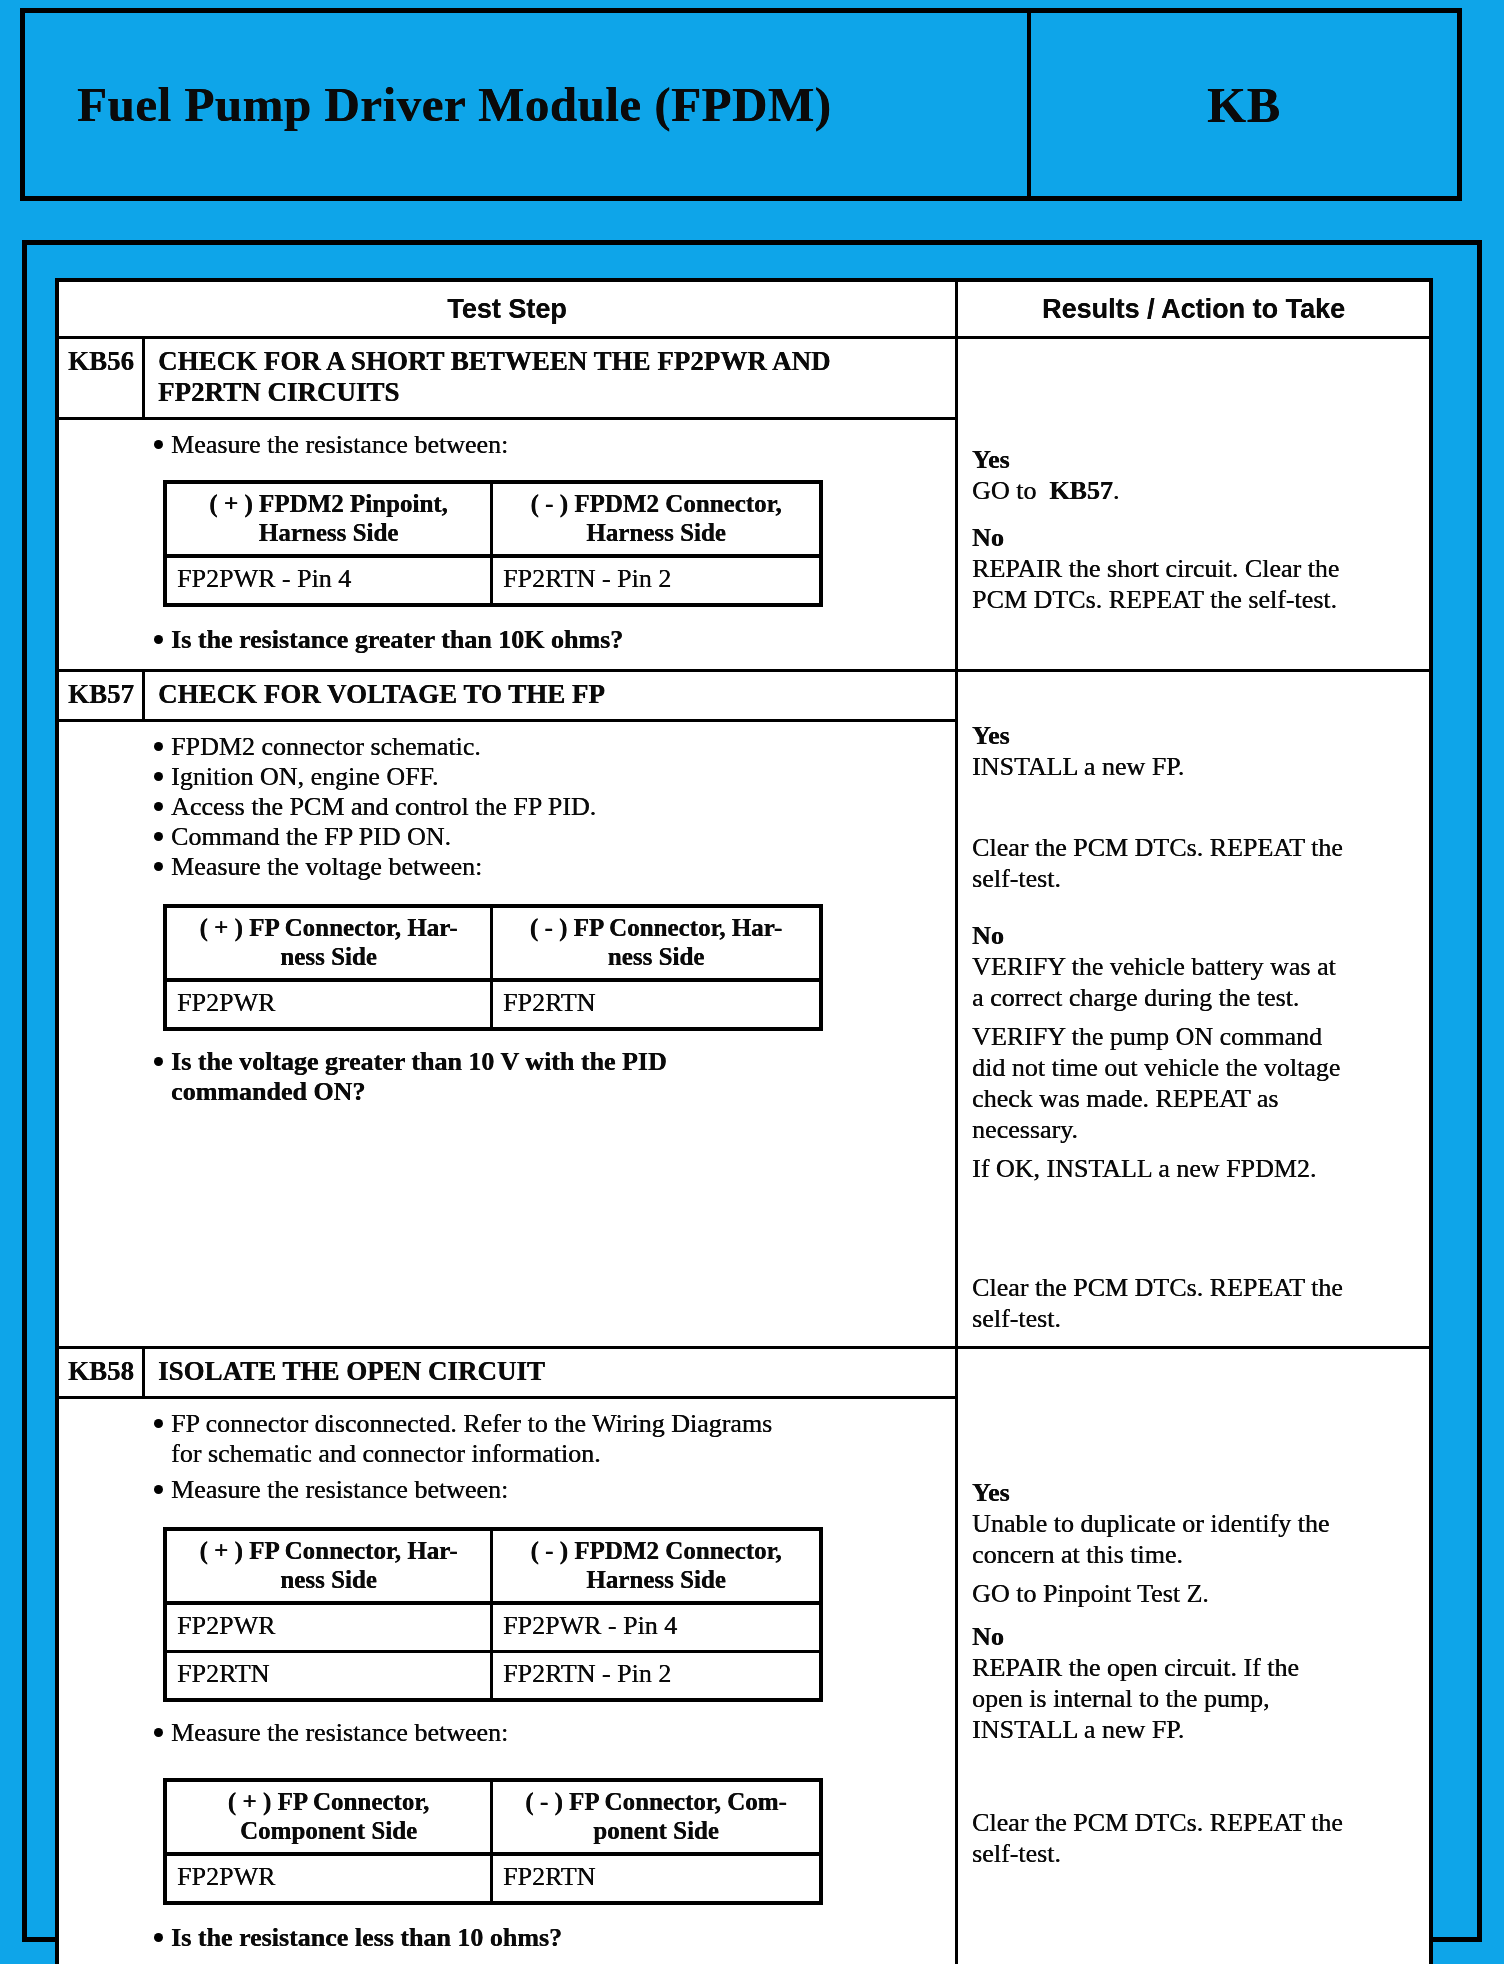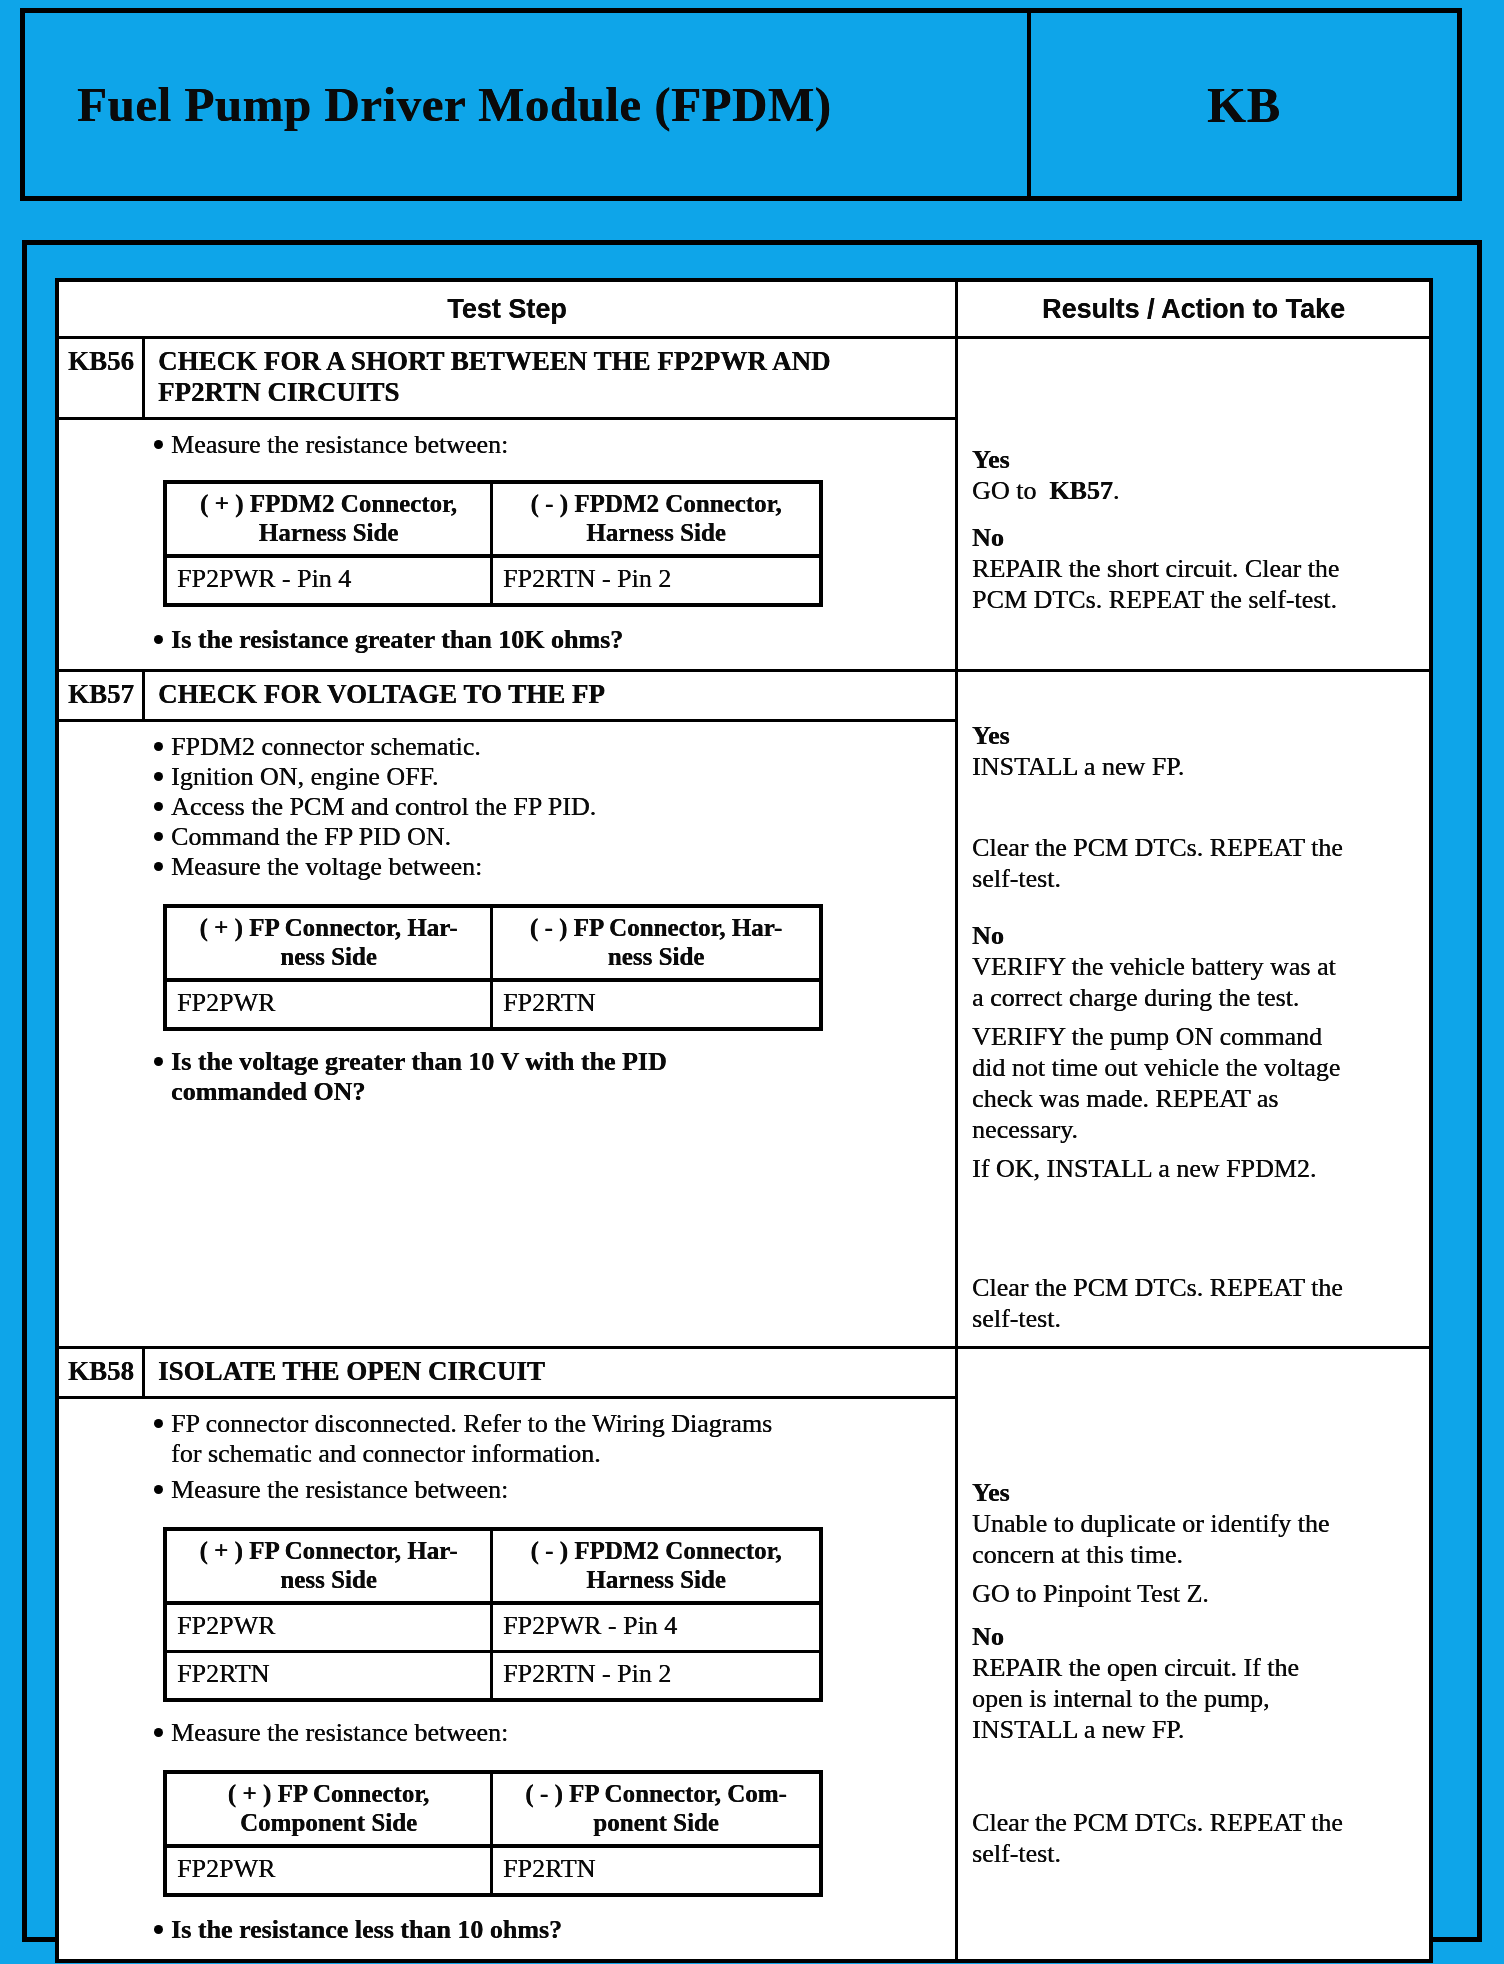--- a/index.html
+++ b/index.html
@@ -125,21 +125,21 @@
             </div>
           </div>
           <div class="body">
             <div class="bullet">
               <span class="dot"></span>
               <span>Measure the resistance between:</span>
             </div>
             <div class="mini" style="margin-top:20px">
               <div class="row head">
                 <div class="cell c1">
-                  <div>( + ) FPDM2 Connector,</div>
+                  <div>( + ) FPDM2 Pinpoint,</div>
                   <div>Harness Side</div>
                 </div>
                 <div class="cell">
                   <div>( - ) FPDM2 Connector,</div>
                   <div>Harness Side</div>
                 </div>
               </div>
               <div class="row data">
                 <div class="cell c1">FP2PWR - Pin 4</div>
                 <div class="cell">FP2RTN - Pin 2</div>
@@ -279,21 +279,21 @@
               </div>
               <div class="row data">
                 <div class="cell c1">FP2RTN</div>
                 <div class="cell">FP2RTN - Pin 2</div>
               </div>
             </div>
             <div class="bullet" style="margin-top:16px">
               <span class="dot"></span>
               <span>Measure the resistance between:</span>
             </div>
-            <div class="mini" style="margin-top:22px">
+            <div class="mini" style="margin-top:30px">
               <div class="row head">
                 <div class="cell c1">
                   <div>( + ) FP Connector,</div>
                   <div>Component Side</div>
                 </div>
                 <div class="cell">
                   <div>( - ) FP Connector, Com-</div>
                   <div>ponent Side</div>
                 </div>
               </div>

